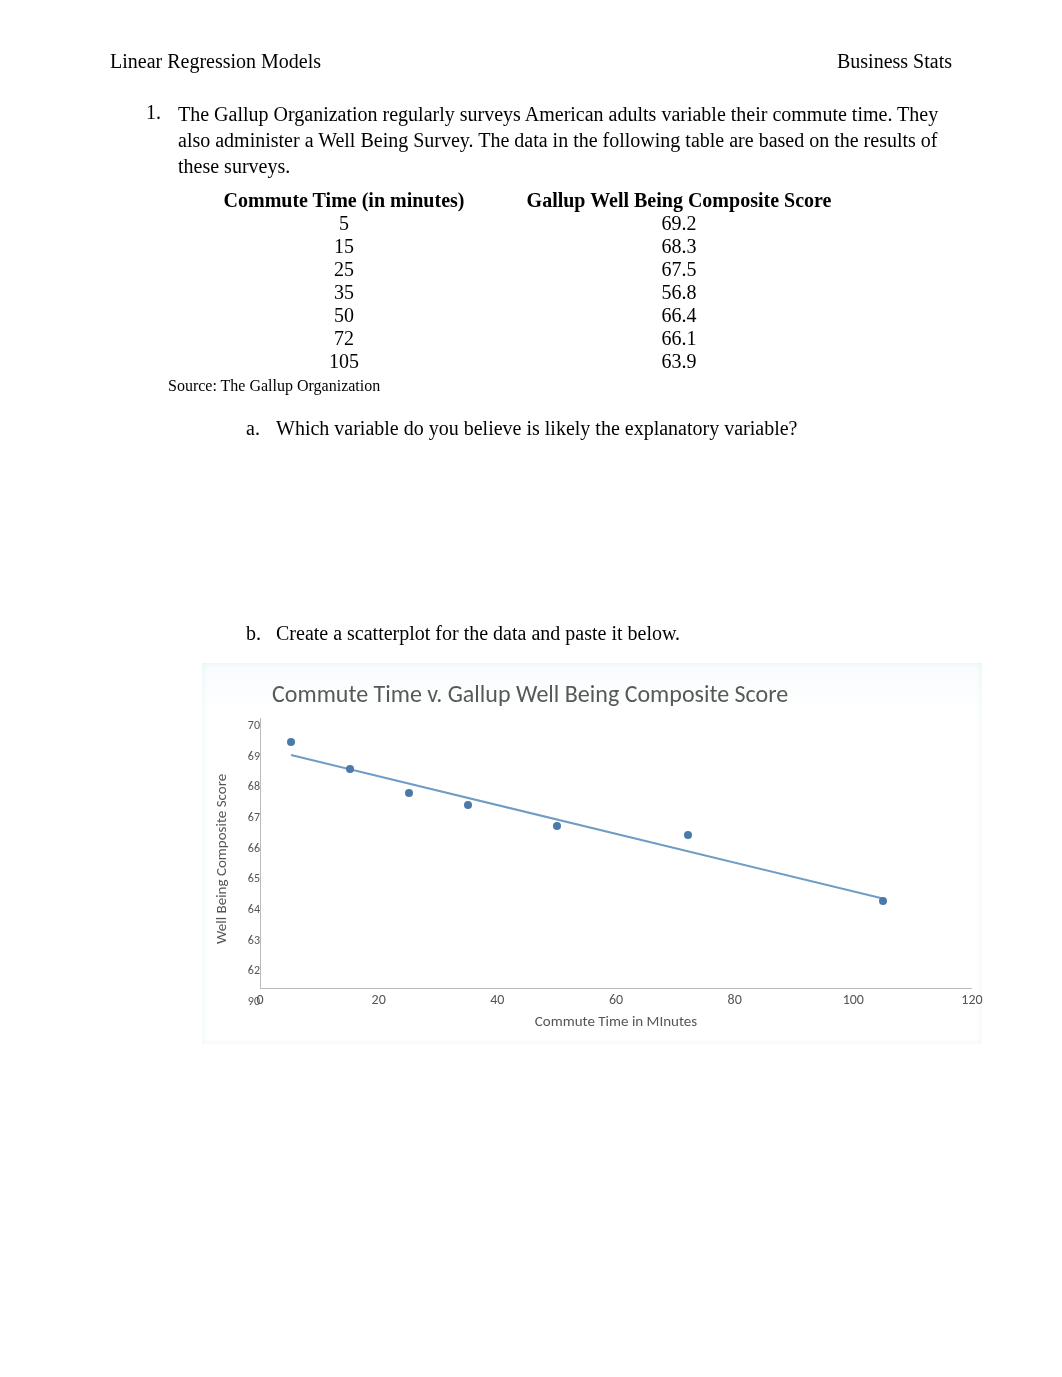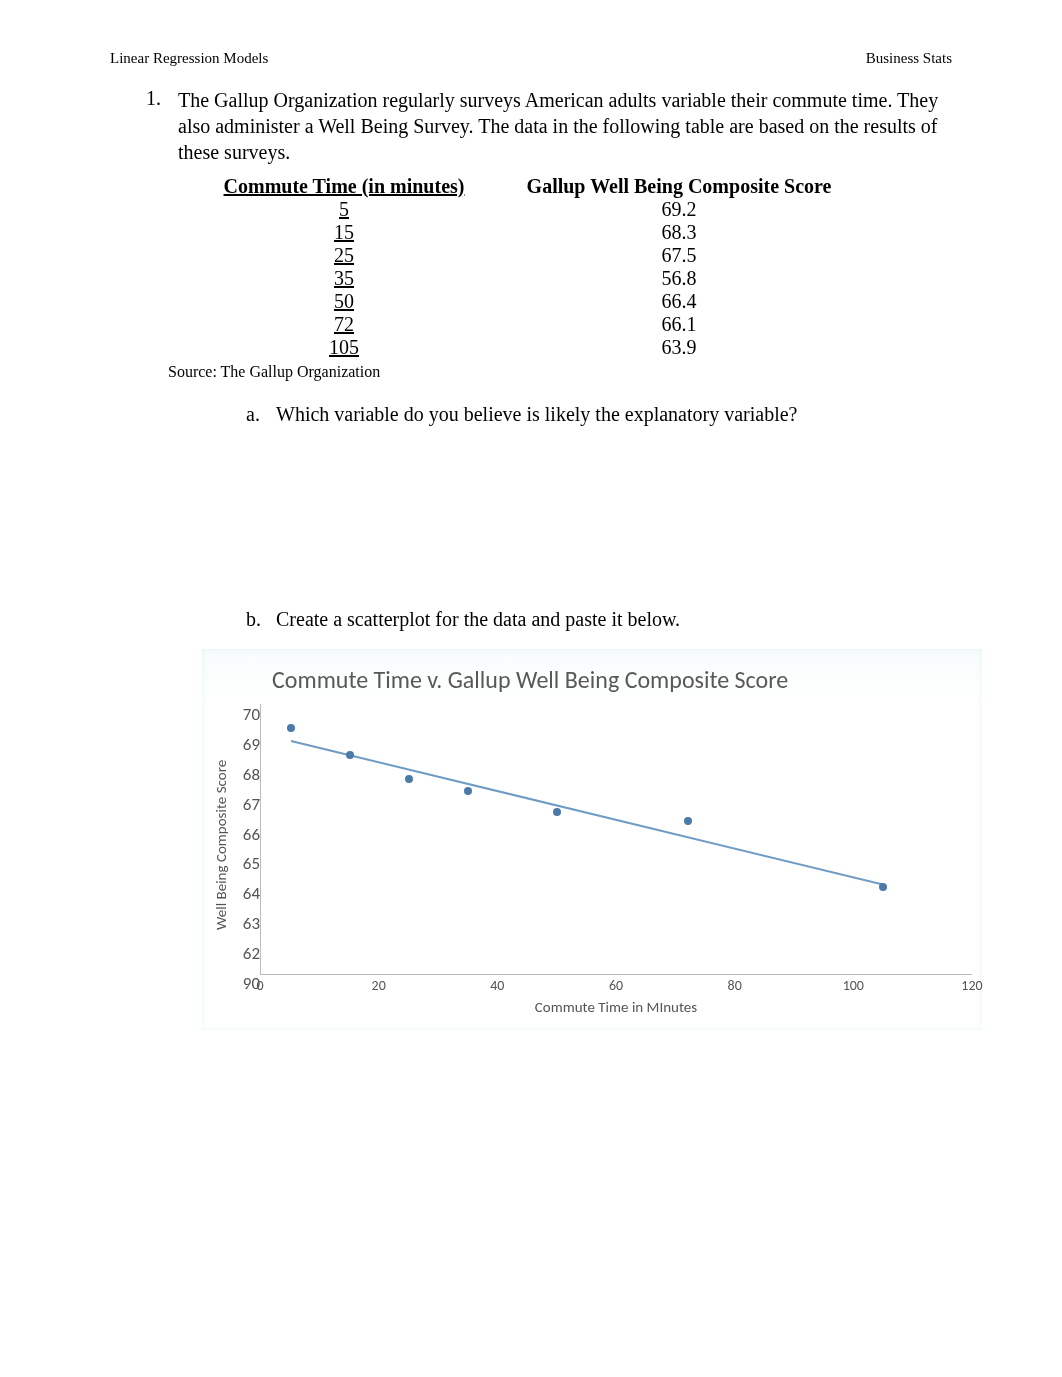--- a/index.html
+++ b/index.html
@@ -9,22 +9,22 @@
     color: #000;
     background: #fff;
     width: 1062px;
   }
   .page {
     padding: 50px 110px 0 110px;
   }
   .header-row {
     display: flex;
     justify-content: space-between;
-    font-size: 15px;
-    margin-bottom: 20px;
+    font-size: 20px;
+    margin-bottom: 28px;
   }
   .q-block {
     padding-left: 36px;
     font-size: 20px;
   }
   .q-row {
     display: flex;
     margin-bottom: 6px;
   }
   .q-num {
@@ -40,21 +40,20 @@
     margin-left: 48px;
     margin-bottom: 4px;
   }
   .table-head {
     display: flex;
     font-weight: bold;
   }
   .col-left {
     width: 300px;
     text-align: center;
-    text-decoration: underline;
   }
   .col-right {
     width: 370px;
     text-align: center;
   }
   .table-body-row {
     display: flex;
   }
   .source {
     margin-left: 22px;
@@ -103,21 +102,21 @@
     color: #555;
     text-align: center;
     margin-right: 4px;
     margin-bottom: 30px;
   }
   .y-ticks {
     display: flex;
     flex-direction: column;
     justify-content: space-between;
     font-family: "Segoe UI", Calibri, Arial, sans-serif;
-    font-size: 17px;
+    font-size: 12px;
     color: #555;
     text-align: right;
     width: 26px;
     margin-bottom: 22px;
   }
   .plot-col {
     flex: 1;
   }
   .plot {
     position: relative;

